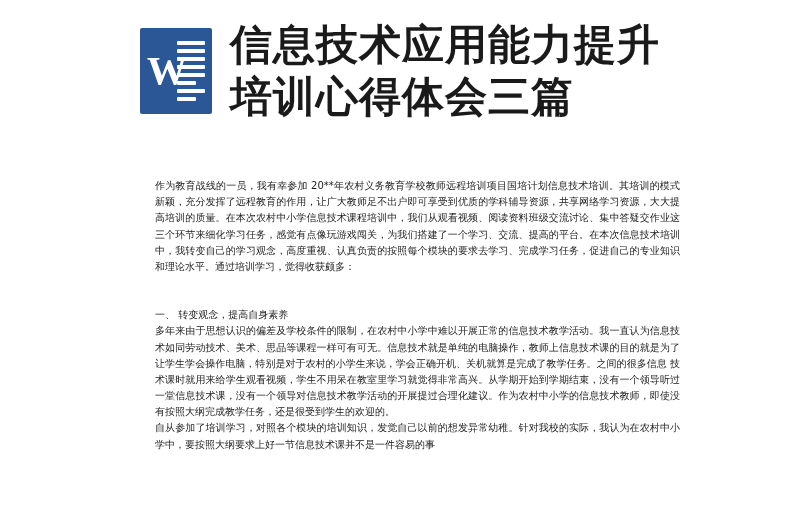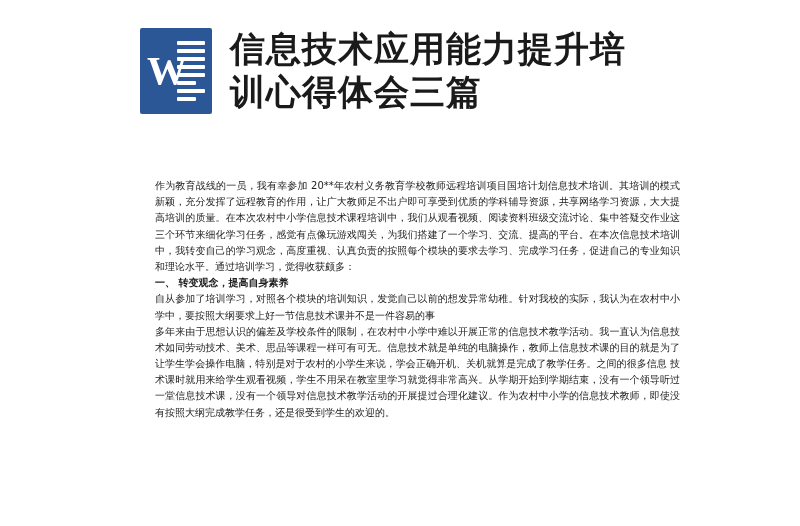--- a/index.html
+++ b/index.html
@@ -63,21 +63,21 @@
     height: 4px;
     background: #ffffff;
     border-radius: 1px;
   }
   .word-icon .lines i.short {
     width: 68%;
   }
   .title {
     margin-left: 18px;
     font-family: "DejaVu Sans", sans-serif;
-    font-size: 35px;
+    font-size: 42px;
     font-weight: bold;
     line-height: 1.23;
     color: #1a1a1a;
     letter-spacing: 1px;
     max-width: 430px;
   }
   .body-text {
     position: absolute;
     left: 155px;
     right: 120px;
@@ -86,21 +86,22 @@
     font-size: 10px;
     line-height: 1.62;
     color: #1c1c1c;
     text-align: justify;
   }
   .body-text p {
     margin: 0;
     text-indent: 0;
   }
   .body-text p.bold {
-    font-weight: bold;
+    font-weight: normal;
+    margin-top: 32px;
   }
 </style>
 </head>
 <body>
 
 <div class="page">
 
   <div class="header">
     <div class="word-icon">
       <span class="letter">W</span>
@@ -114,17 +115,17 @@
           <i></i>
           <i class="short"></i>
       </span>
     </div>
     <div class="title">信息技术应用能力提升培训心得体会三篇</div>
   </div>
 
   <div class="body-text">
     <p>作为教育战线的一员，我有幸参加 20**年农村义务教育学校教师远程培训项目国培计划信息技术培训。其培训的模式新颖，充分发挥了远程教育的作用，让广大教师足不出户即可享受到优质的学科辅导资源，共享网络学习资源，大大提高培训的质量。在本次农村中小学信息技术课程培训中，我们从观看视频、阅读资料班级交流讨论、集中答疑交作业这三个环节来细化学习任务，感觉有点像玩游戏闯关，为我们搭建了一个学习、交流、提高的平台。在本次信息技术培训中，我转变自己的学习观念，高度重视、认真负责的按照每个模块的要求去学习、完成学习任务，促进自己的专业知识和理论水平。通过培训学习，觉得收获颇多：</p>
     <p class="bold">一、 转变观念，提高自身素养</p>
+    <p>多年来由于思想认识的偏差及学校条件的限制，在农村中小学中难以开展正常的信息技术教学活动。我一直认为信息技术如同劳动技术、美术、思品等课程一样可有可无。信息技术就是单纯的电脑操作，教师上信息技术课的目的就是为了让学生学会操作电脑，特别是对于农村的小学生来说，学会正确开机、关机就算是完成了教学任务。之间的很多信息 技术课时就用来给学生观看视频，学生不用呆在教室里学习就觉得非常高兴。从学期开始到学期结束，没有一个领导听过一堂信息技术课，没有一个领导对信息技术教学活动的开展提过合理化建议。作为农村中小学的信息技术教师，即使没有按照大纲完成教学任务，还是很受到学生的欢迎的。</p>
     <p>自从参加了培训学习，对照各个模块的培训知识，发觉自己以前的想发异常幼稚。针对我校的实际，我认为在农村中小学中，要按照大纲要求上好一节信息技术课并不是一件容易的事</p>
-    <p>多年来由于思想认识的偏差及学校条件的限制，在农村中小学中难以开展正常的信息技术教学活动。我一直认为信息技术如同劳动技术、美术、思品等课程一样可有可无。信息技术就是单纯的电脑操作，教师上信息技术课的目的就是为了让学生学会操作电脑，特别是对于农村的小学生来说，学会正确开机、关机就算是完成了教学任务。之间的很多信息 技术课时就用来给学生观看视频，学生不用呆在教室里学习就觉得非常高兴。从学期开始到学期结束，没有一个领导听过一堂信息技术课，没有一个领导对信息技术教学活动的开展提过合理化建议。作为农村中小学的信息技术教师，即使没有按照大纲完成教学任务，还是很受到学生的欢迎的。</p>
   </div>
 
 </div>
 
 </body></html>

